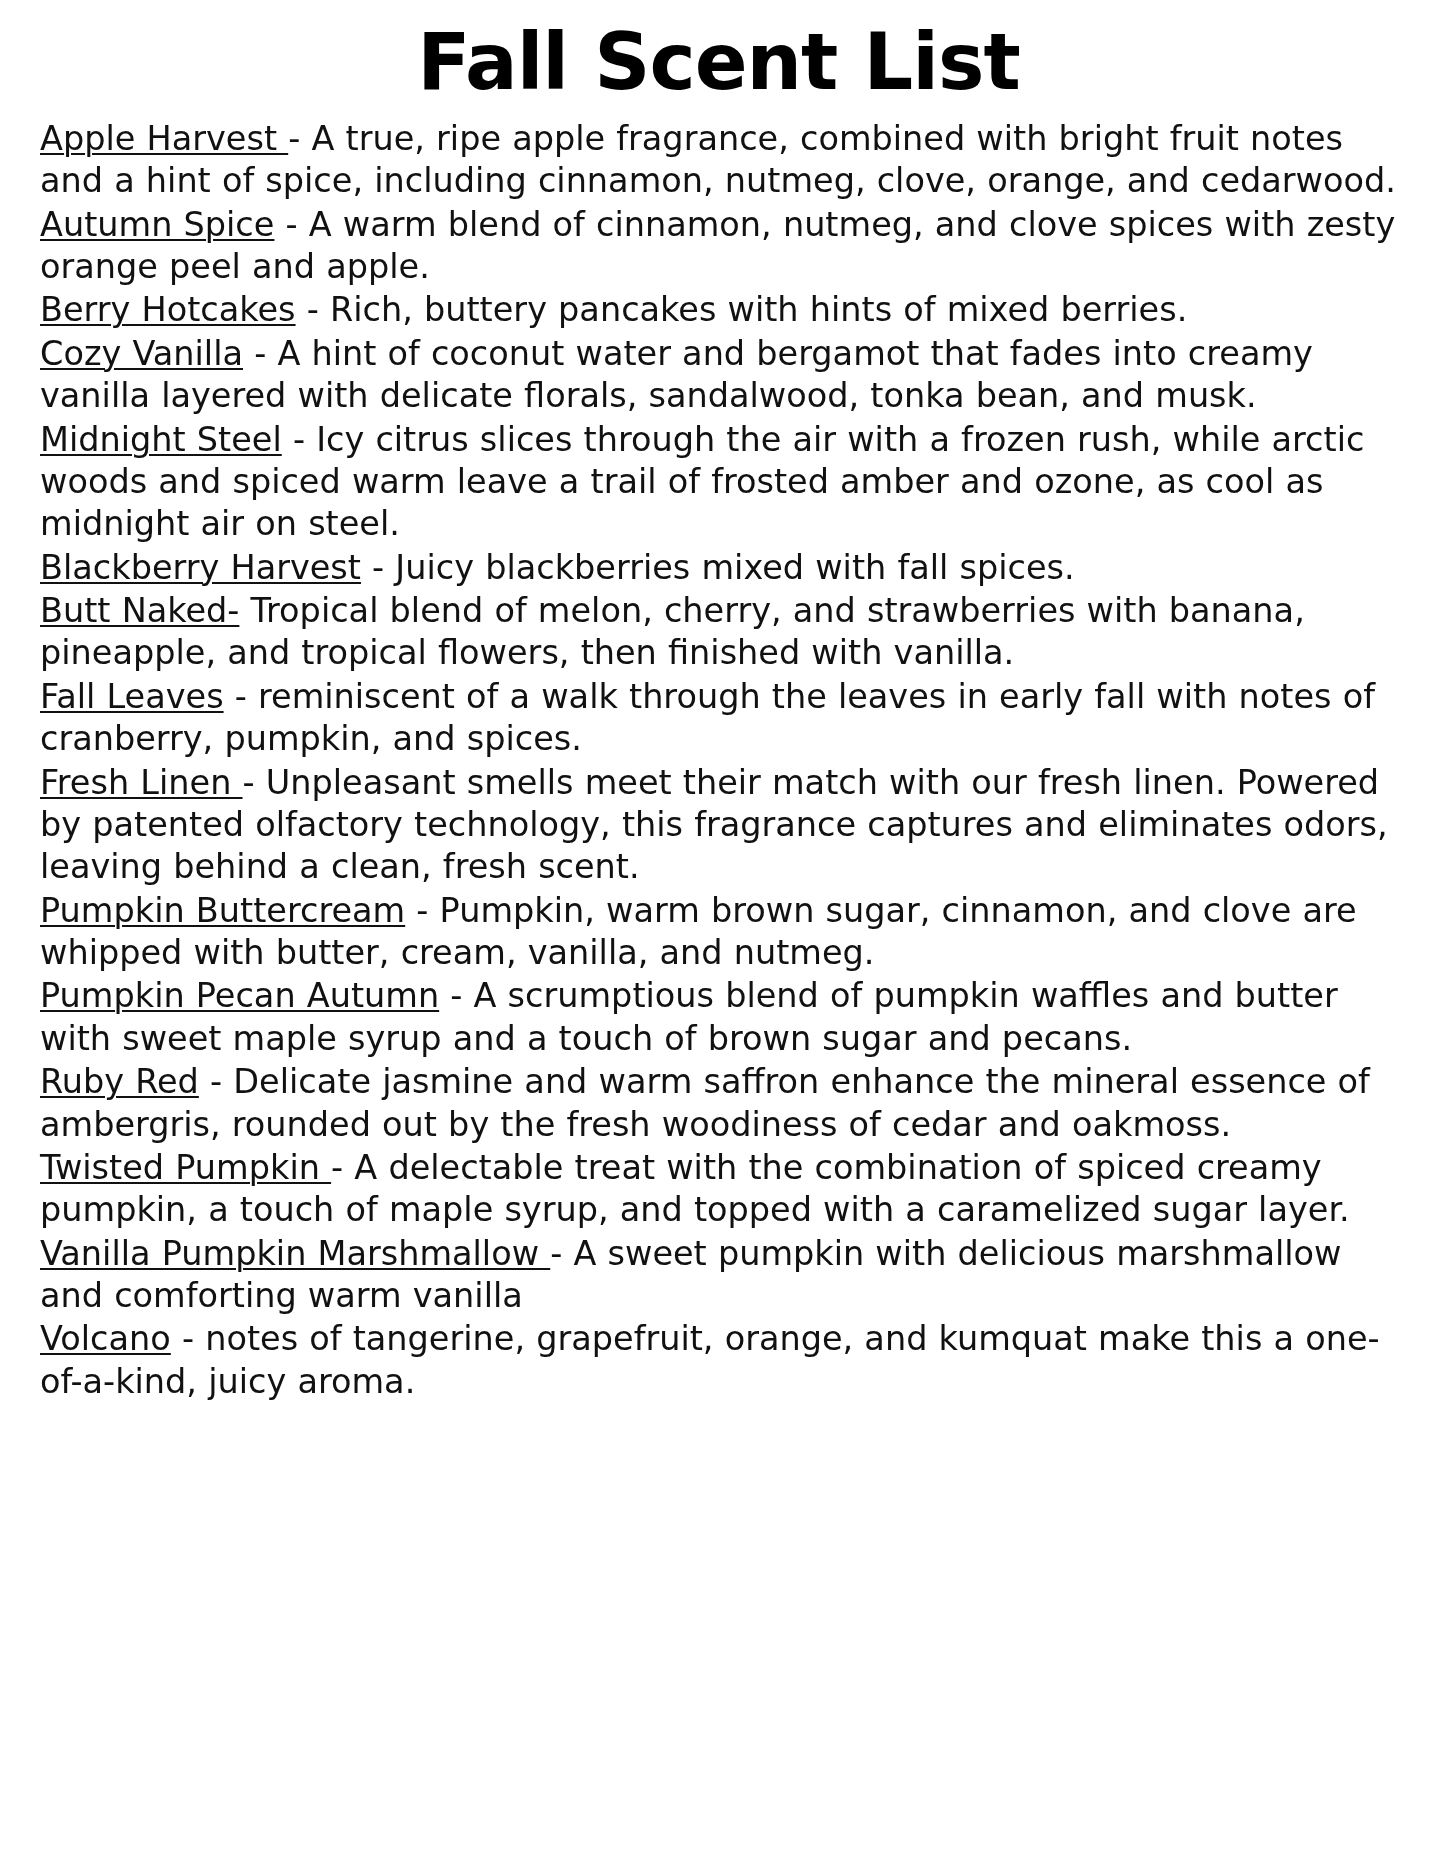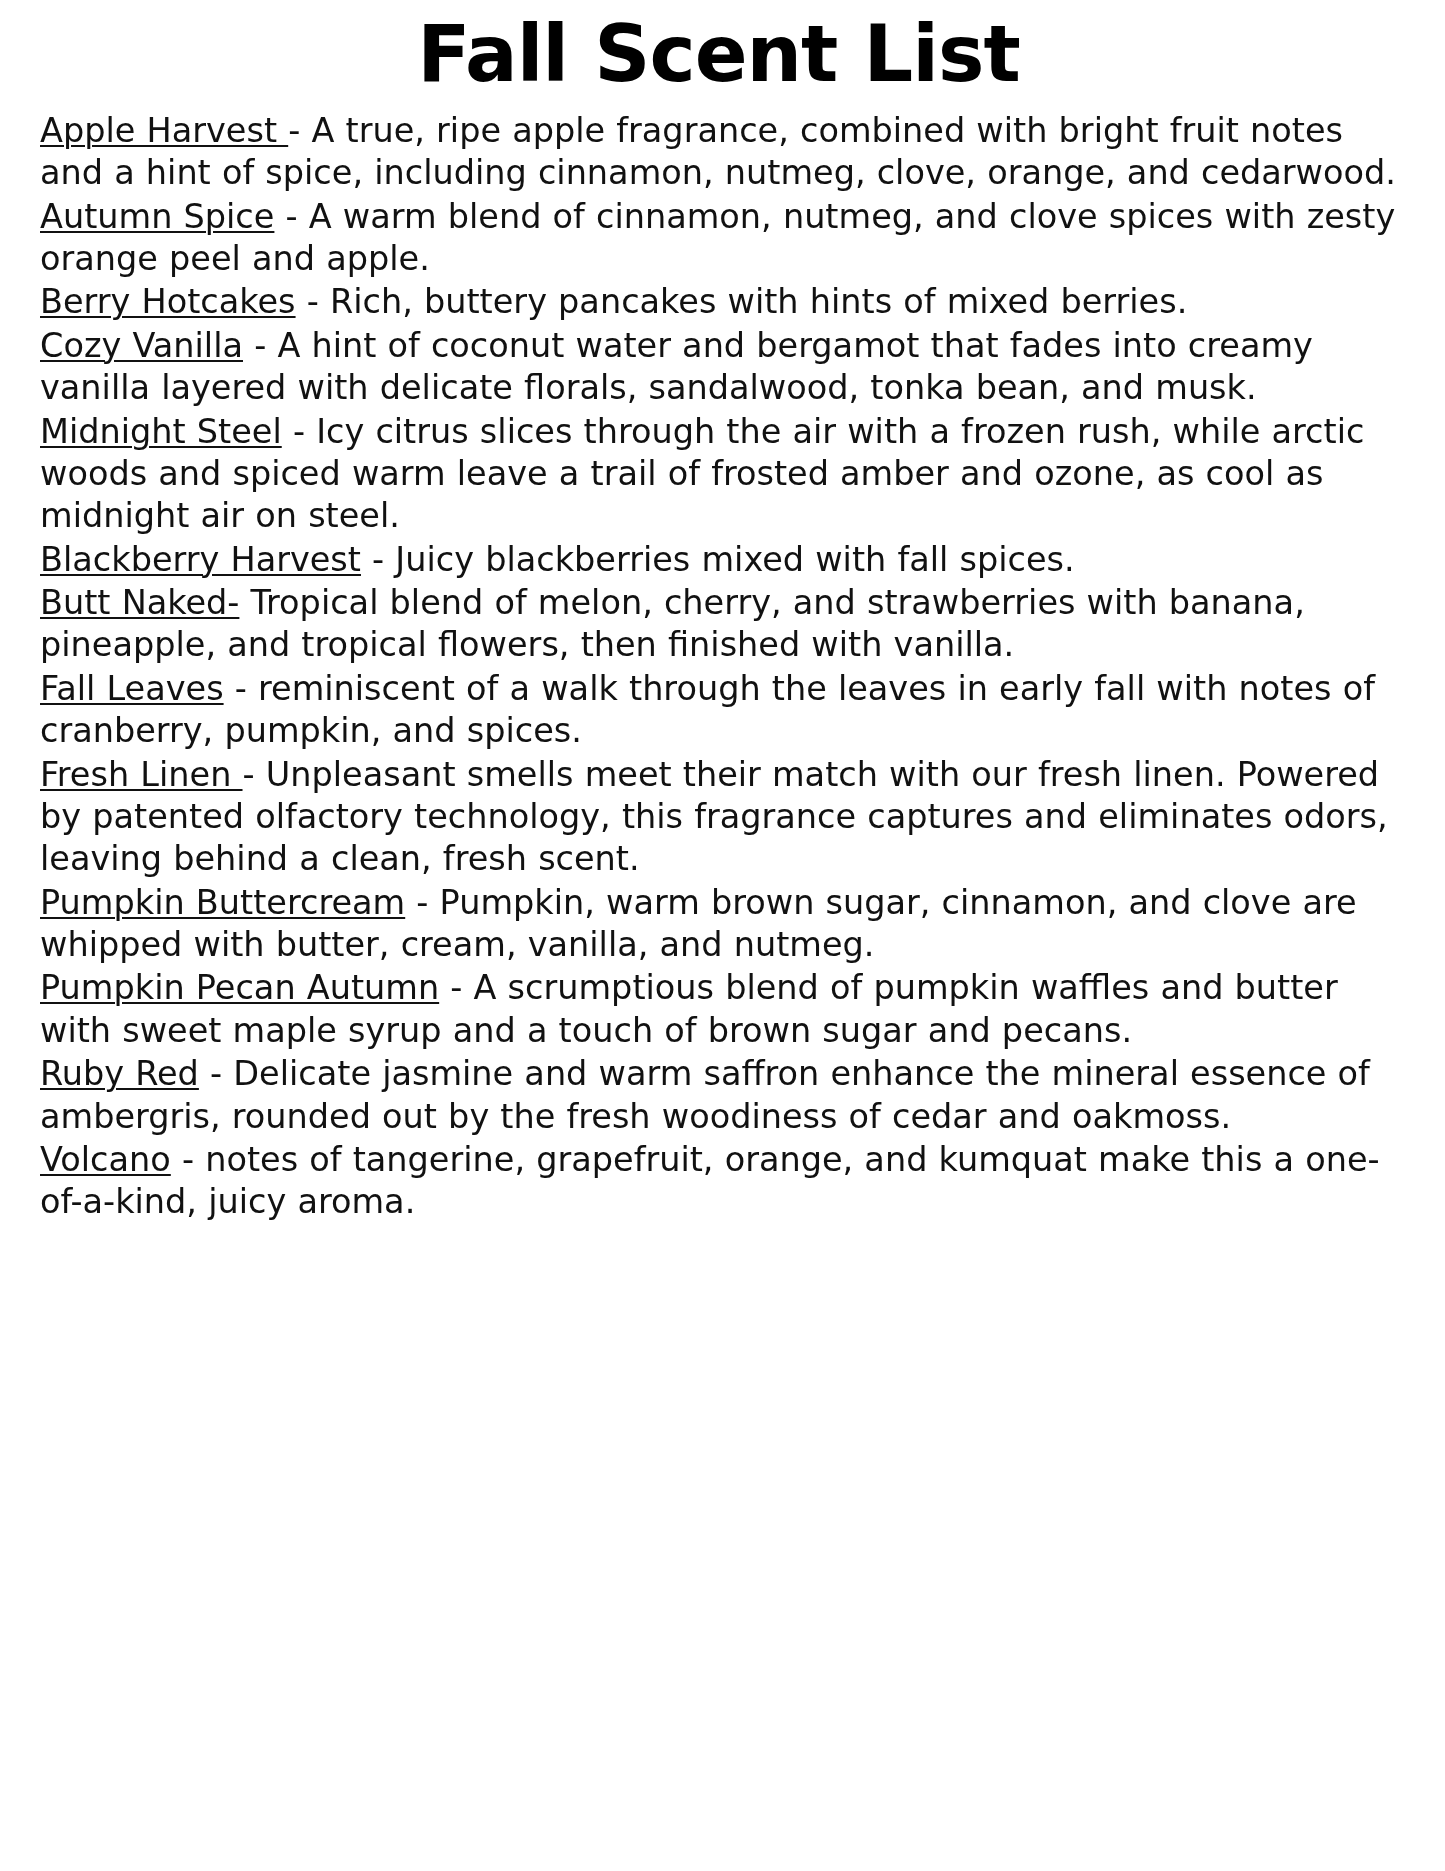--- a/index.html
+++ b/index.html
@@ -20,21 +20,21 @@
     padding: 10px 40px 30px 32px;
     background: #ffffff;
   }
   .doc-title {
     font-family: "DejaVu Sans", sans-serif;
     font-weight: 900;
     font-size: 78px;
     line-height: 1.05;
     text-align: center;
     letter-spacing: -1px;
-    margin: 4px 0 14px 0;
+    margin: 12px 0 14px 0;
     color: #000000;
   }
   .scent-list {
     margin: 8px;
     padding: 0;
     list-style: none;
   }
   .scent-entry {
     font-size: 33.5px;
     line-height: 1.265;
@@ -66,15 +66,17 @@
       <p class="scent-entry"><span class="scent-name">Berry Hotcakes</span><span class="scent-sep"> - </span><span class="scent-desc">Rich, buttery pancakes with hints of mixed berries.</span></p>
       <p class="scent-entry"><span class="scent-name">Cozy Vanilla</span><span class="scent-sep"> - </span><span class="scent-desc">A hint of coconut water and bergamot that fades into creamy vanilla layered with delicate florals, sandalwood, tonka bean, and musk.</span></p>
       <p class="scent-entry"><span class="scent-name">Midnight Steel</span><span class="scent-sep"> - </span><span class="scent-desc">Icy citrus slices through the air with a frozen rush, while arctic woods and spiced warm leave a trail of frosted amber and ozone, as cool as midnight air on steel.</span></p>
       <p class="scent-entry"><span class="scent-name">Blackberry Harvest</span><span class="scent-sep"> - </span><span class="scent-desc">Juicy blackberries mixed with fall spices.</span></p>
       <p class="scent-entry"><span class="scent-name">Butt Naked-</span><span class="scent-sep"> </span><span class="scent-desc">Tropical blend of melon, cherry, and strawberries with banana, pineapple, and tropical flowers, then finished with vanilla.</span></p>
       <p class="scent-entry"><span class="scent-name">Fall Leaves</span><span class="scent-sep"> - </span><span class="scent-desc">reminiscent of a walk through the leaves in early fall with notes of cranberry, pumpkin, and spices.</span></p>
       <p class="scent-entry"><span class="scent-name">Fresh Linen </span><span class="scent-sep">- </span><span class="scent-desc">Unpleasant smells meet their match with our fresh linen. Powered by patented olfactory technology, this fragrance captures and eliminates odors, leaving behind a clean, fresh scent.</span></p>
       <p class="scent-entry"><span class="scent-name">Pumpkin Buttercream</span><span class="scent-sep"> - </span><span class="scent-desc">Pumpkin, warm brown sugar, cinnamon, and clove are whipped with butter, cream, vanilla, and nutmeg.</span></p>
       <p class="scent-entry"><span class="scent-name">Pumpkin Pecan Autumn</span><span class="scent-sep"> - </span><span class="scent-desc">A scrumptious blend of pumpkin waffles and butter with sweet maple syrup and a touch of brown sugar and pecans.</span></p>
       <p class="scent-entry"><span class="scent-name">Ruby Red</span><span class="scent-sep"> - </span><span class="scent-desc">Delicate jasmine and warm saffron enhance the mineral essence of ambergris, rounded out by the fresh woodiness of cedar and oakmoss.</span></p>
+      <p class="scent-entry"><span class="scent-name">Twisted Pumpkin </span><span class="scent-sep">- </span><span class="scent-desc">A delectable treat with the combination of spiced creamy pumpkin, a touch of maple syrup, and topped with a caramelized sugar layer.</span></p>
+      <p class="scent-entry"><span class="scent-name">Vanilla Pumpkin Marshmallow </span><span class="scent-sep">- </span><span class="scent-desc">A sweet pumpkin with delicious marshmallow and comforting warm vanilla</span></p>
       <p class="scent-entry"><span class="scent-name">Volcano</span><span class="scent-sep"> - </span><span class="scent-desc">notes of tangerine, grapefruit, orange, and kumquat make this a one-of-a-kind, juicy aroma.</span></p>
     </div>
 </div>
 
 </body></html>

